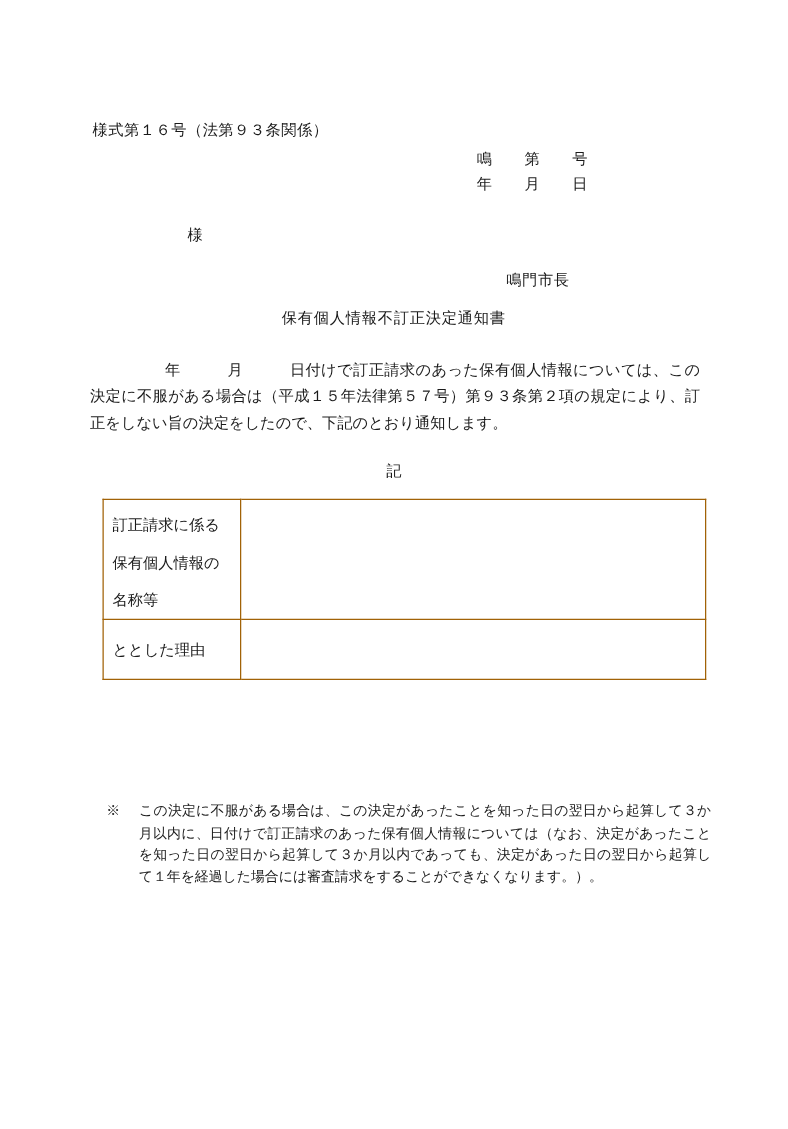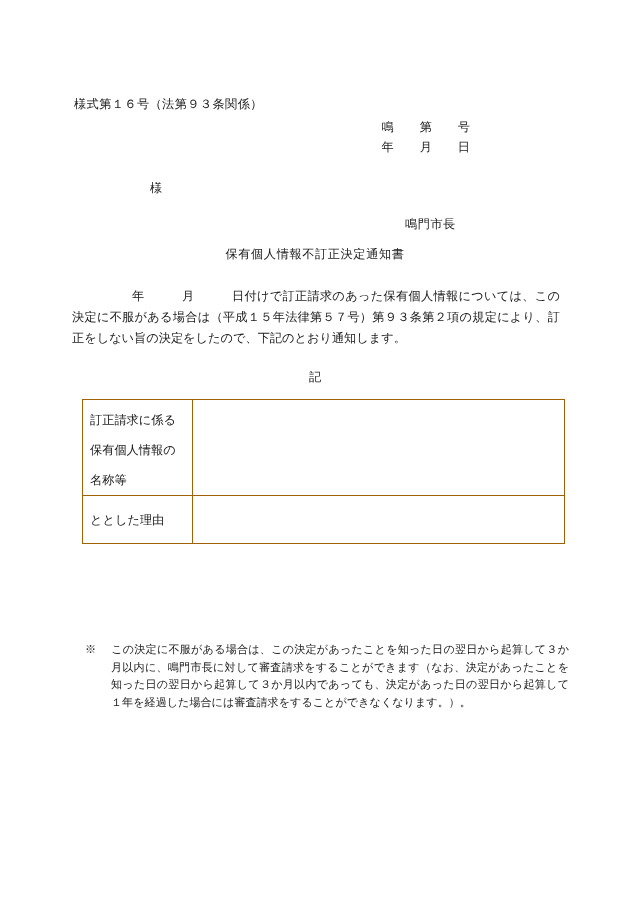--- a/index.html
+++ b/index.html
@@ -182,17 +182,17 @@
           <td class="value"></td>
         </tr>
         <tr class="r3">
           <td class="label">ととした理由</td>
           <td class="value"></td>
         </tr>
       </tbody>
     </table>
 
     <div class="notes">
-      <div class="note"><span class="marker">※</span><span>この決定に不服がある場合は、この決定があったことを知った日の翌日から起算して３か月以内に、鳴門市長に対して審査請求をすることができます（なお、決定があったことを知った日の翌日から起算して３か月以内であっても、決定があった日の翌日から起算して１年を経過した場合には審査請求をすることができなくなります。）。</span></div>
+      <div class="note"><span class="marker">※</span><span>この決定に不服がある場合は、この決定があったことを知った日の翌日から起算して３か月以内に、日付けで訂正請求のあった保有個人情報については（なお、決定があったことを知った日の翌日から起算して３か月以内であっても、決定があった日の翌日から起算して１年を経過した場合には審査請求をすることができなくなります。）。</span></div>
     </div>
 
   </div>
 </div>
 
 </body></html>

